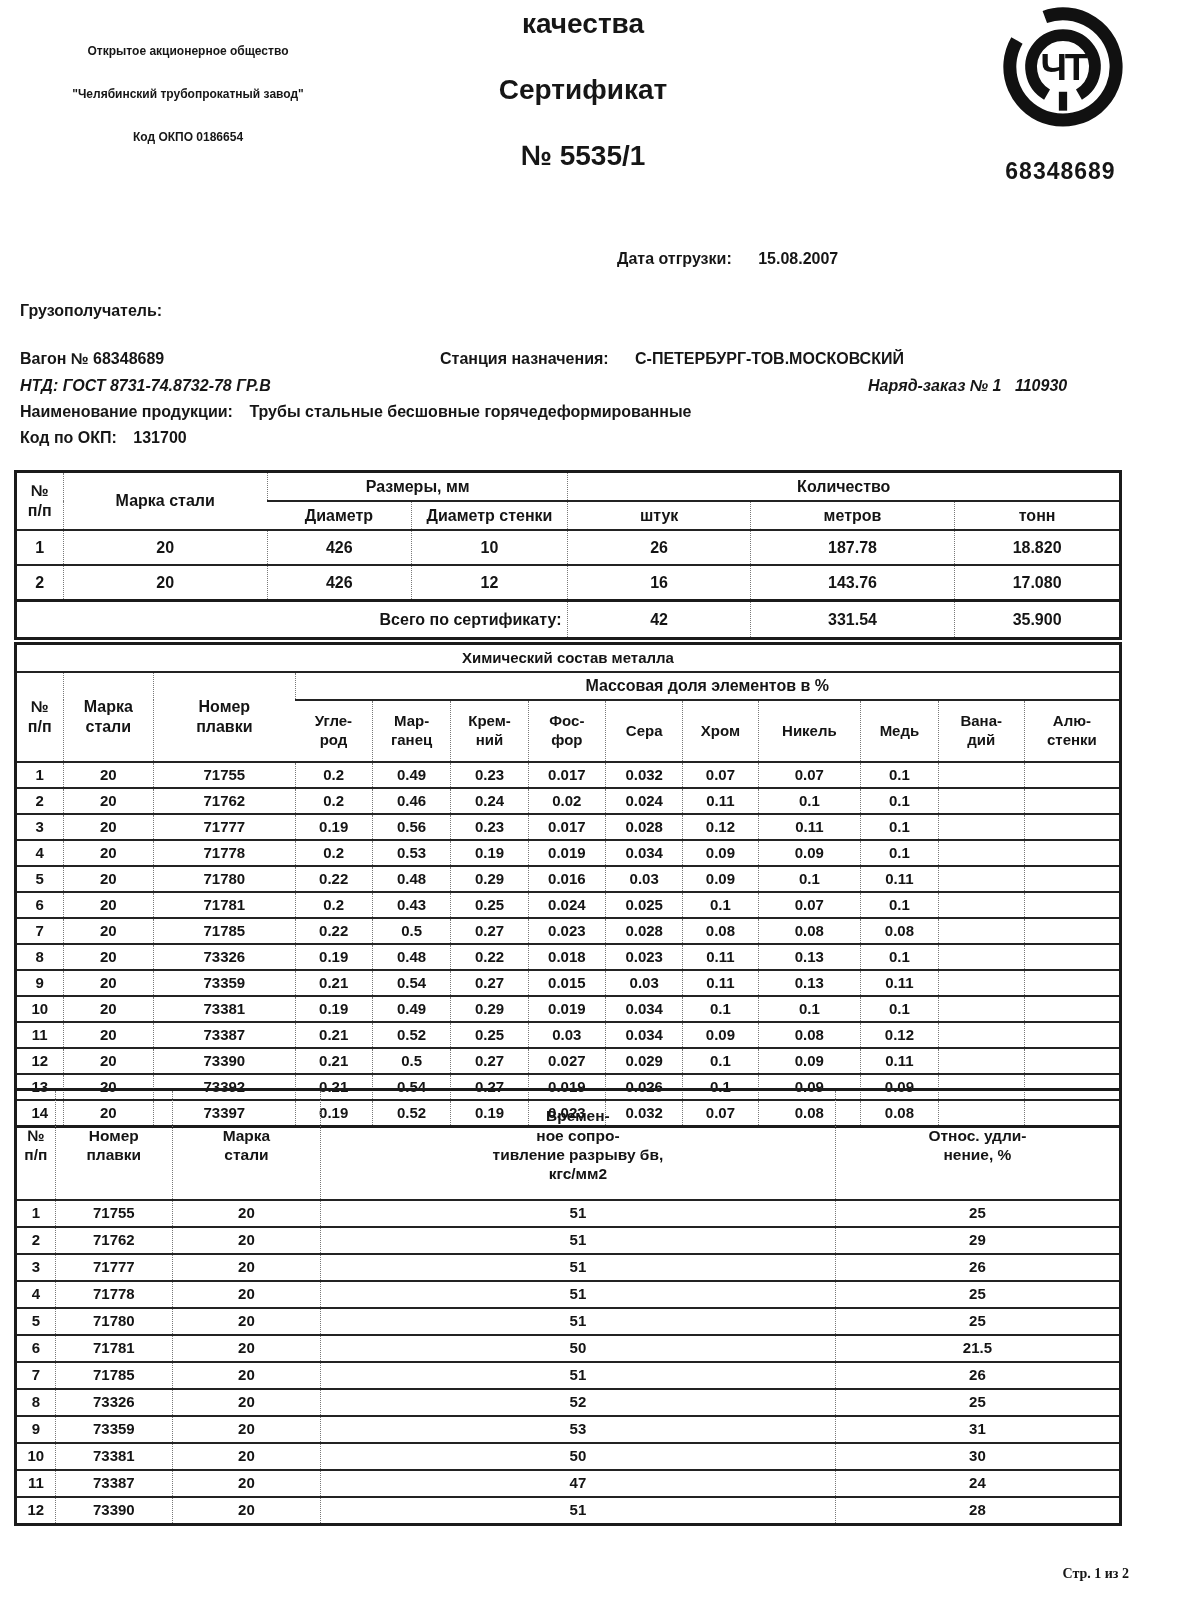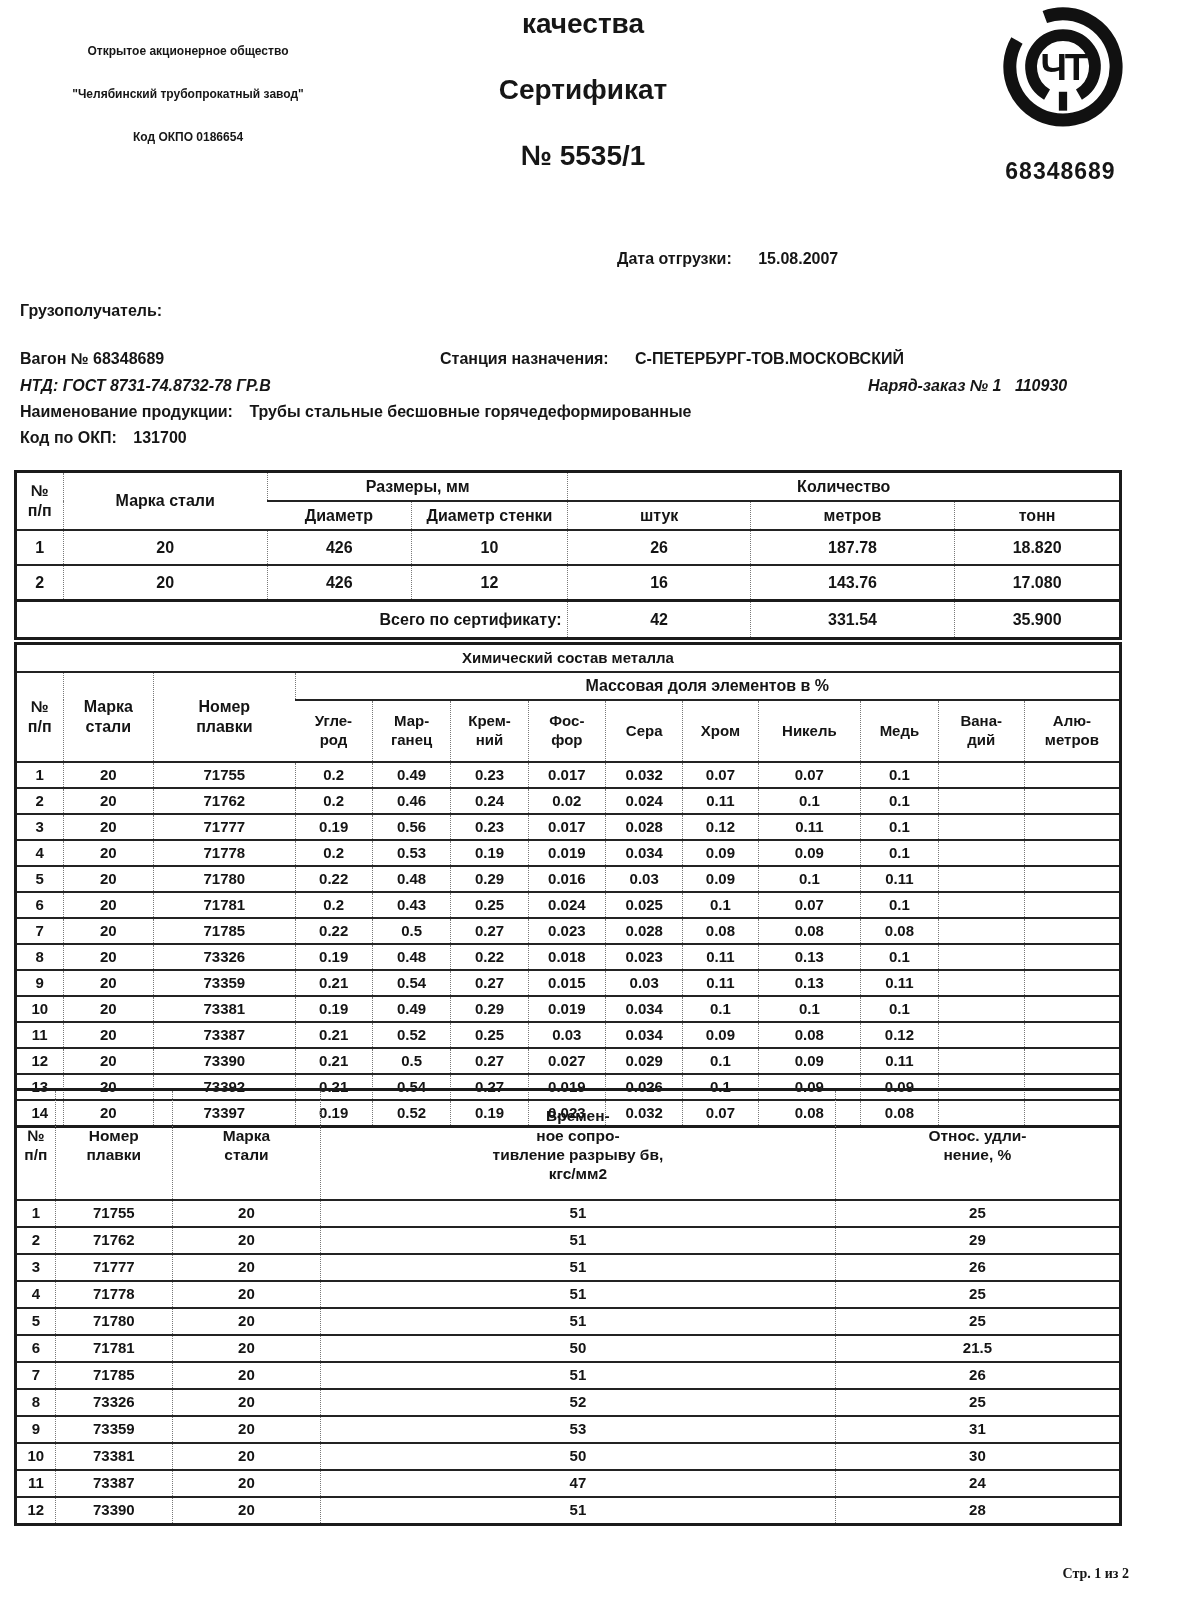--- a/index.html
+++ b/index.html
@@ -209,21 +209,21 @@
 ний</th>
         <th>Фос-
 фор</th>
         <th>Сера</th>
         <th>Хром</th>
         <th>Никель</th>
         <th>Медь</th>
         <th>Вана-
 дий</th>
         <th>Алю-
-метров</th>
+стенки</th>
       </tr>
     </thead>
     <tbody>
         <tr>
           <td>1</td>
           <td>20</td>
           <td>71755</td>
           <td>0.2</td>
           <td>0.49</td>
           <td>0.23</td>

